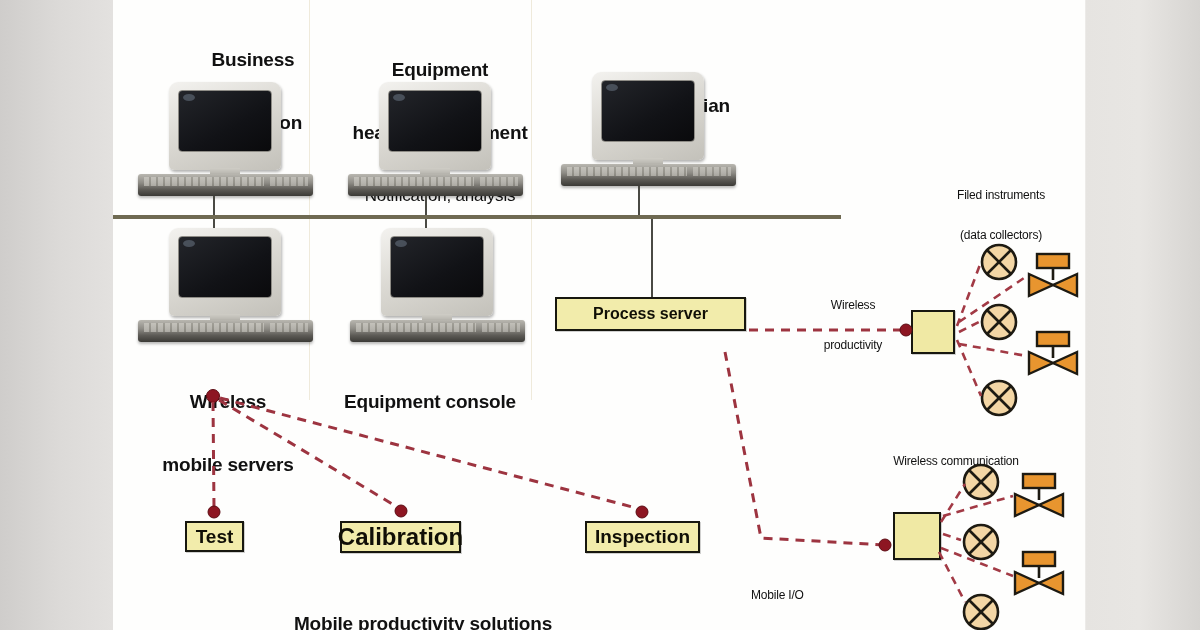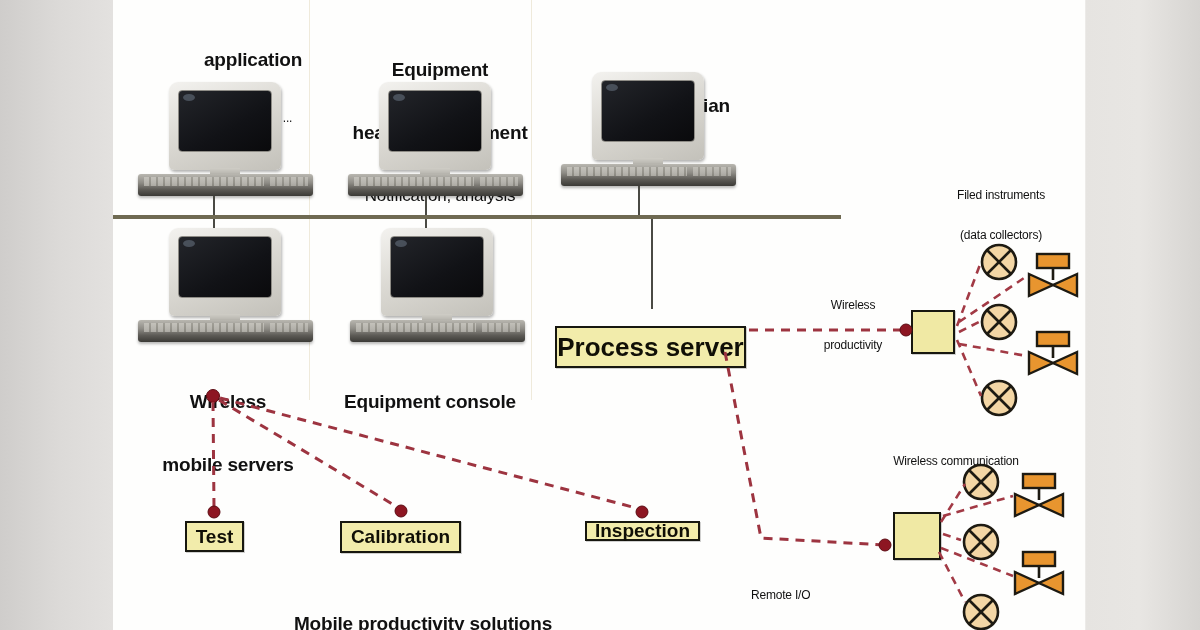--- a/index.html
+++ b/index.html
@@ -118,20 +118,21 @@
 </head>
 <body>
 
 <div id="stage">
   <div id="canvas">
 
     <div class="colsep" style="left:196px; top:0; height:400px;"></div>
     <div class="colsep" style="left:418px; top:0; height:400px;"></div>
 
     <div class="lbl t19 bold" style="left:40px; top:6px; width:200px;">
+      <div>Business</div>
       <div>application</div>
       <div class="t18" style="font-weight:normal;">CMMS, ERP ...</div>
     </div>
 
     <div class="lbl t19 bold" style="left:212px; top:16px; width:230px;">
       <div>Equipment</div>
       <div>health management</div>
       <div class="t17" style="font-weight:normal;">Notification, analysis</div>
     </div>
 
@@ -196,52 +197,52 @@
 
     <div class="lbl t19 bold" style="left:20px; top:348px; width:190px;">
       <div>Wireless</div>
       <div>mobile servers</div>
     </div>
 
     <div class="lbl t19 bold" style="left:212px; top:348px; width:210px;">
       <div>Equipment console</div>
     </div>
 
-    <div class="ybox t21" style="left:442px; top:326px; width:191px; height:42px; font-size:26px;">
+    <div class="ybox t21" style="left:442px; top:297px; width:191px; height:34px; font-size:16px;">
       <span>Process server</span>
     </div>
 
     <div class="lbl t18" style="left:650px; top:272px; width:180px;">
       <div>Wireless</div>
       <div>productivity</div>
     </div>
 
     <div class="lbl t18" style="left:788px; top:162px; width:200px;">
       <div>Filed instruments</div>
       <div>(data collectors)</div>
     </div>
 
     <div class="lbl t18" style="left:718px; top:428px; width:250px;">
       <div>Wireless communication</div>
     </div>
 
     <div class="lbl t18" style="left:638px; top:562px; width:210px; text-align:left;">
-      <div>Remote I/O</div>
+      <div>Mobile I/O</div>
       
     </div>
 
     <div class="ybox" style="left:72px; top:521px; width:59px; height:31px; font-size:19px;">
       <span>Test</span>
     </div>
 
-    <div class="ybox" style="left:227px; top:521px; width:121px; height:32px; font-size:19px;">
+    <div class="ybox" style="left:227px; top:521px; width:121px; height:32px; font-size:24px;">
       <span>Calibration</span>
     </div>
 
-    <div class="ybox" style="left:472px; top:521px; width:115px; height:20px; font-size:19px;">
+    <div class="ybox" style="left:472px; top:521px; width:115px; height:32px; font-size:19px;">
       <span>Inspection</span>
     </div>
 
     <div class="lbl t19 bold" style="left:75px; top:570px; width:470px;">
       <div>Mobile productivity solutions</div>
       
     </div>
 
     <div class="ybox plain" style="left:798px; top:310px; width:44px; height:44px;"></div>
 

